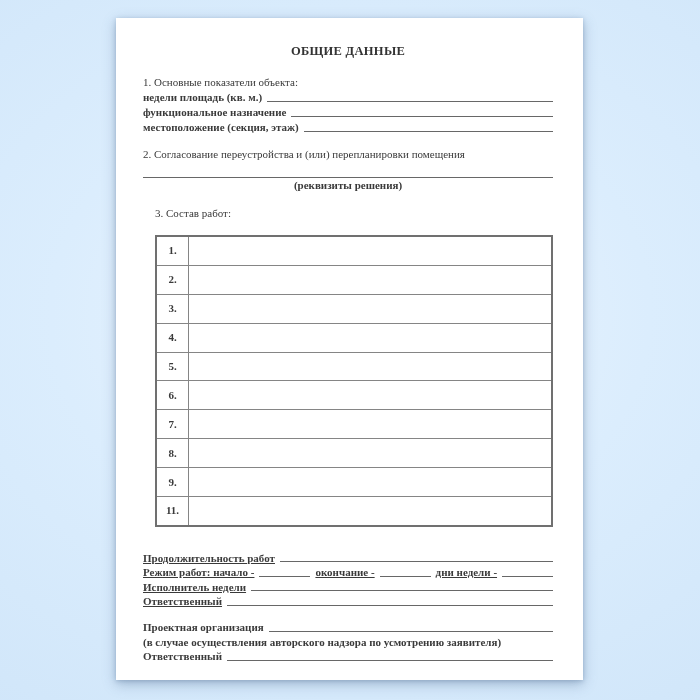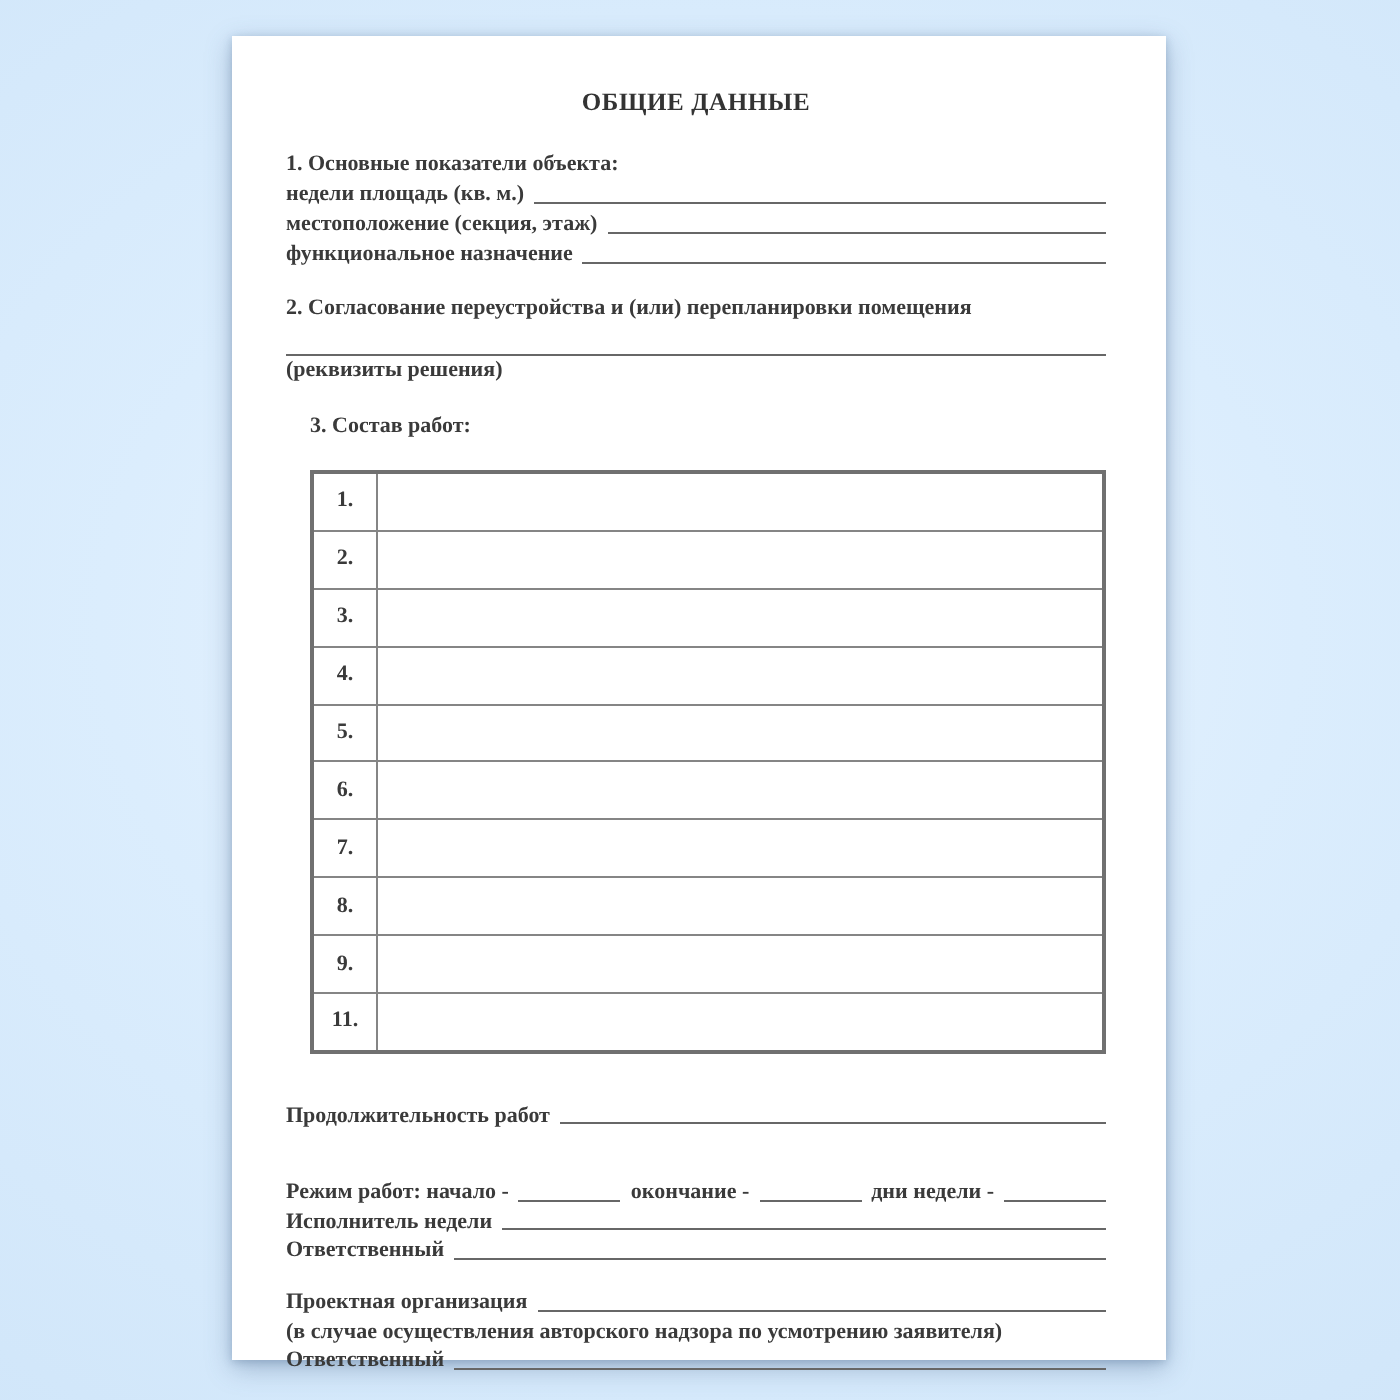--- a/index.html
+++ b/index.html
@@ -19,76 +19,76 @@
     font-weight:700;
     font-size:11px;
     line-height:15px;
   }
   .title{
     margin:0;text-align:center;
     font-size:12.5px;line-height:15px;font-weight:700;
     letter-spacing:.3px;color:#333;
   }
   .sec1{margin-top:16px;}
-  .heading{font-weight:700;}
+  .heading{font-weight:400;}
   .field-row{display:flex;line-height:15px;}
   .field-row .lbl{white-space:nowrap;}
   .fill{
     flex:1;align-self:flex-end;
     border-bottom:1px solid #676767;
     margin:0 0 3px 5px;height:10px;
     overflow:hidden;white-space:nowrap;
   }
   .sec2{margin-top:12px;}
   .line-full{
     border-bottom:1px solid #676767;
     height:14px;margin-top:1px;
     overflow:hidden;white-space:nowrap;
   }
-  .caption{line-height:15px;}
+  .caption{text-align:center;line-height:15px;}
   .sec3{margin-top:13px;padding-left:12px;}
   table.works{
     width:100%;border-collapse:collapse;margin-top:14px;
     border:2px solid #707070;
   }
   table.works td{
     border:1px solid #858585;
     height:27.9px;padding:0;
     font-size:11px;font-weight:700;color:#3a3a3a;
   }
   table.works td.num{width:31px;text-align:center;}
-  .details{margin-top:24px;}
+  .details{margin-top:24px;text-decoration:underline;}
   .details .field-row{line-height:14.5px;}
   .details .fill{margin-bottom:3px;}
   .mode-row{display:flex;line-height:14.5px;}
-  .mode-row .lbl{white-space:nowrap;margin-top:24px;}
+  .mode-row .lbl{white-space:nowrap;}
   .mode-row .lbl.mid{margin-left:5px;}
   .project{margin-top:11px;}
   .note{line-height:14.5px;}
 </style>
 </head>
 <body>
 
 <div class="canvas">
   <div class="sheet">
 
     <h1 class="title">ОБЩИЕ ДАННЫЕ</h1>
 
     <div class="sec1">
       <div class="heading">1. Основные показатели объекта:</div>
       <div class="field-row">
         <span class="lbl">недели площадь (кв. м.)</span>
         <span class="fill"></span>
       </div>
       <div class="field-row">
-        <span class="lbl">местоположение (секция, этаж)</span>
+        <span class="lbl">функциональное назначение</span>
         <span class="fill"></span>
       </div>
       <div class="field-row">
-        <span class="lbl">функциональное назначение</span>
+        <span class="lbl">местоположение (секция, этаж)</span>
         <span class="fill"></span>
       </div>
     </div>
 
     <div class="sec2">
       <div class="heading">2. Согласование переустройства и (или) перепланировки помещения</div>
       <div class="line-full"></div>
       <div class="caption">(реквизиты решения)</div>
     </div>
 

